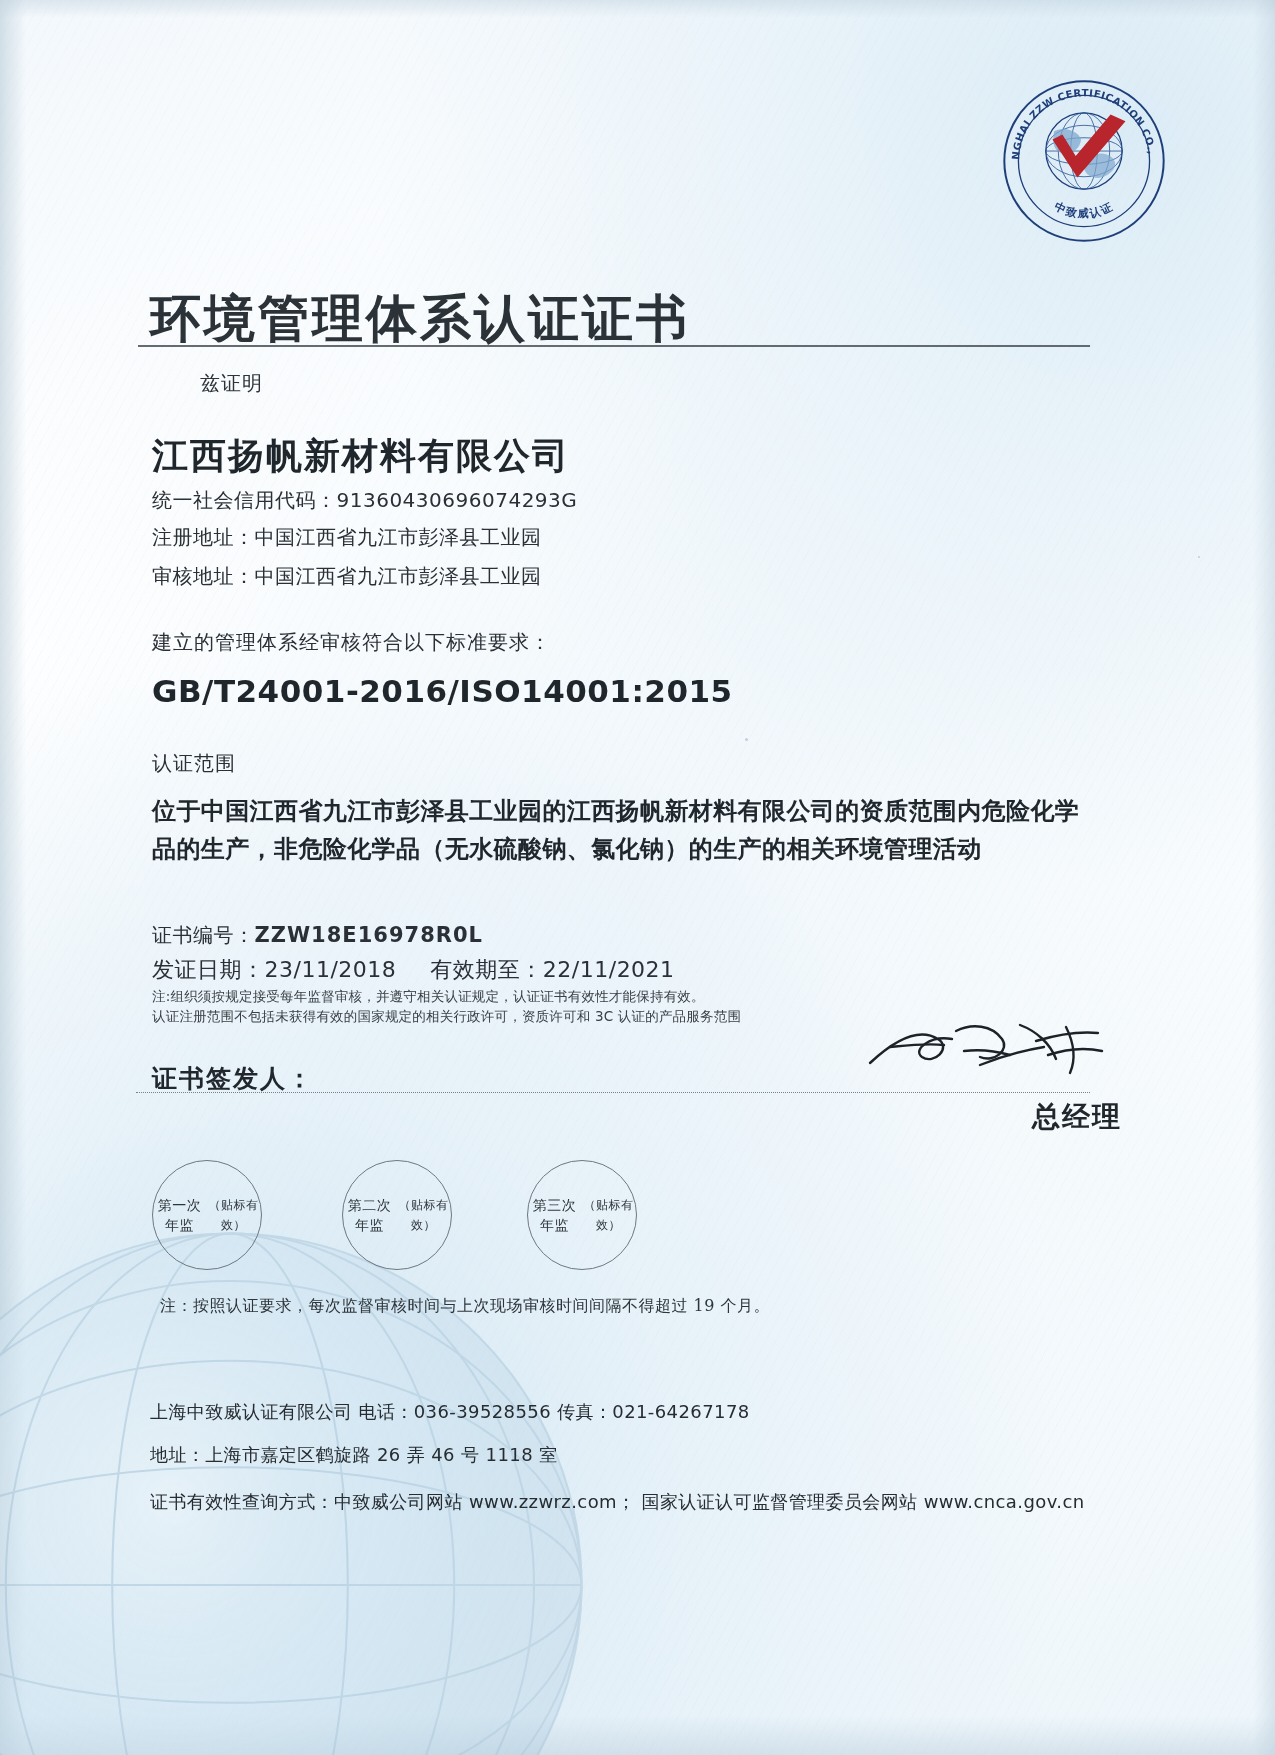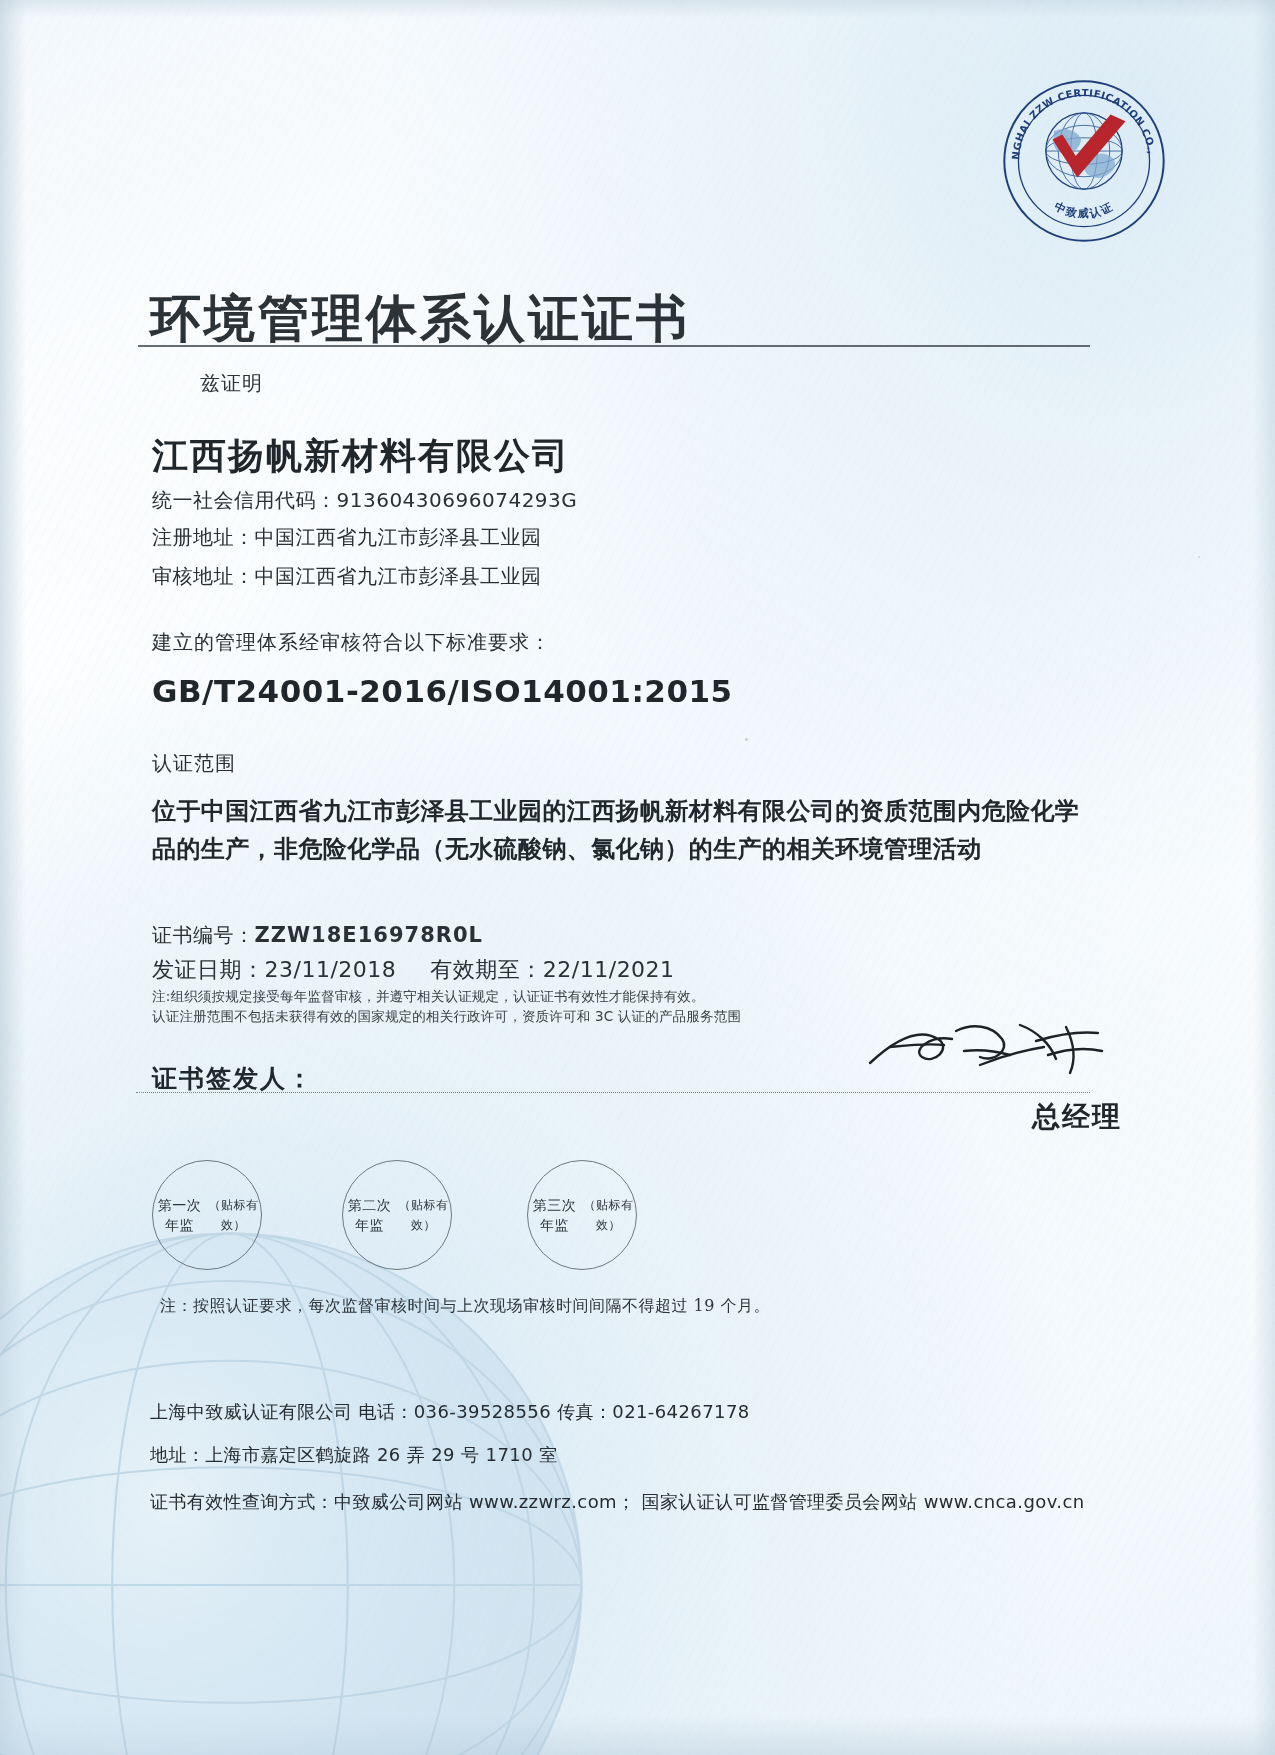--- a/index.html
+++ b/index.html
@@ -449,16 +449,16 @@
         <span class="l1">第三次年监</span>
         <span class="l2">（贴标有效）</span>
       </div>
     </div>
 
     <div class="circles-note">注：按照认证要求，每次监督审核时间与上次现场审核时间间隔不得超过 19 个月。</div>
   </div>
 
   <div class="footer">
     <div class="f1">上海中致威认证有限公司  电话：036-39528556  传真：021-64267178</div>
-    <div class="f2">地址：上海市嘉定区鹤旋路 26 弄 29 号 1710 室</div>
+    <div class="f2">地址：上海市嘉定区鹤旋路 26 弄 46 号 1118 室</div>
     <div class="f3">证书有效性查询方式：中致威公司网站 www.zzwrz.com；  国家认证认可监督管理委员会网站 www.cnca.gov.cn</div>
   </div>
 </div>
 
 </body></html>

